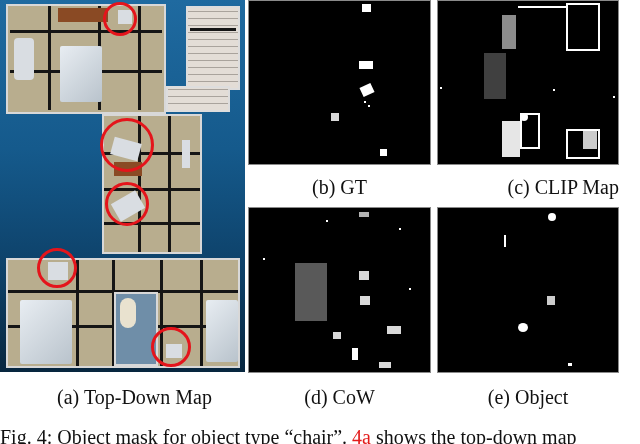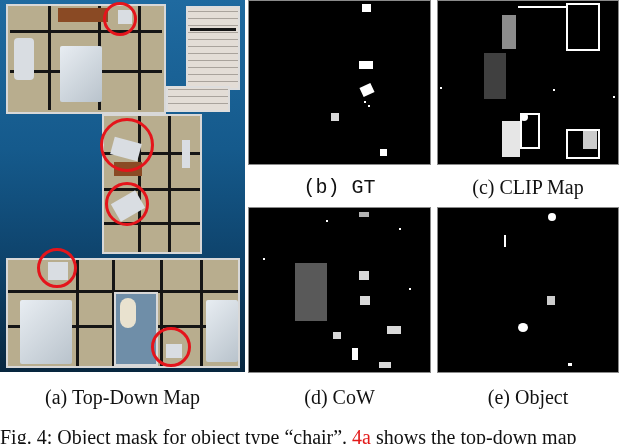--- a/index.html
+++ b/index.html
@@ -81,37 +81,37 @@
 
 <div class="mask" style="left:248px;top:0;width:183px;height:165px;">
   <div class="blob" style="left:113px;top:3px;width:9px;height:8px;"></div>
   <div class="blob" style="left:110px;top:60px;width:14px;height:8px;"></div>
   <div class="blob" style="left:112px;top:84px;width:12px;height:10px;transform:rotate(-25deg);"></div>
   <div class="speck" style="left:115px;top:100px;"></div>
   <div class="speck" style="left:119px;top:104px;"></div>
   <div class="blob" style="left:82px;top:112px;width:8px;height:8px;opacity:.85;"></div>
   <div class="blob" style="left:131px;top:148px;width:7px;height:7px;"></div>
 </div>
-<div class="sub" style="left:248px;top:176px;width:183px;font-family:Liberation Mono, monospace;">(b) GT</div>
+<div class="sub" style="left:248px;top:176px;width:183px;">(b) GT</div>
 
 <div class="mask" style="left:437px;top:0;width:182px;height:165px;">
   <div class="outline" style="left:128px;top:2px;width:34px;height:48px;"></div>
   <div class="blob" style="left:64px;top:14px;width:14px;height:34px;opacity:.55;"></div>
   <div class="blob" style="left:46px;top:52px;width:22px;height:46px;opacity:.25;"></div>
   <div class="blob" style="left:80px;top:5px;width:48px;height:2px;"></div>
   <div class="blob" style="left:64px;top:120px;width:18px;height:36px;opacity:.9;"></div>
   <div class="blob" style="left:82px;top:112px;width:8px;height:8px;border-radius:50%;"></div>
   <div class="outline" style="left:82px;top:112px;width:20px;height:36px;"></div>
   <div class="outline" style="left:128px;top:128px;width:34px;height:30px;"></div>
   <div class="blob" style="left:145px;top:130px;width:14px;height:18px;opacity:.8;"></div>
   <div class="speck" style="left:2px;top:86px;"></div>
   <div class="speck" style="left:175px;top:95px;"></div>
   <div class="speck" style="left:115px;top:88px;"></div>
 </div>
-<div class="sub" style="left:437px;top:176px;width:182px;">(c) CLIP Map</div>
+<div class="sub" style="left:437px;top:176px;width:182px;text-align:right;">(c) CLIP Map</div>
 
 <div class="mask" style="left:248px;top:207px;width:183px;height:166px;">
   <div class="blob" style="left:46px;top:55px;width:32px;height:58px;opacity:.35;"></div>
   <div class="blob" style="left:110px;top:63px;width:10px;height:9px;opacity:.85;"></div>
   <div class="blob" style="left:111px;top:88px;width:10px;height:9px;opacity:.85;"></div>
   <div class="blob" style="left:84px;top:124px;width:8px;height:7px;opacity:.85;"></div>
   <div class="blob" style="left:138px;top:118px;width:14px;height:8px;opacity:.85;"></div>
   <div class="blob" style="left:103px;top:140px;width:6px;height:12px;"></div>
   <div class="blob" style="left:130px;top:154px;width:12px;height:6px;opacity:.85;"></div>
   <div class="blob" style="left:110px;top:4px;width:10px;height:5px;opacity:.7;"></div>
@@ -124,19 +124,19 @@
 
 <div class="mask" style="left:437px;top:207px;width:182px;height:166px;">
   <div class="blob" style="left:110px;top:5px;width:8px;height:8px;border-radius:50%;"></div>
   <div class="blob" style="left:66px;top:27px;width:2px;height:12px;"></div>
   <div class="blob" style="left:109px;top:88px;width:8px;height:9px;opacity:.8;"></div>
   <div class="blob" style="left:80px;top:115px;width:10px;height:9px;border-radius:50%;"></div>
   <div class="blob" style="left:130px;top:155px;width:4px;height:3px;"></div>
 </div>
 <div class="sub" style="left:437px;top:386px;width:182px;">(e) Object</div>
 
-<div class="sub" style="left:0;top:386px;width:245px;">(a) Top-Down Map</div>
+<div class="sub" style="left:12px;top:386px;width:245px;">(a) Top-Down Map</div>
 
 <div id="caption" class="abs">
   <span>Fig. 4: Object mask for object type “chair”.</span>
   <span class="ref">4a</span>
   <span>shows the top-down map</span>
 </div>
 
 </body></html>

